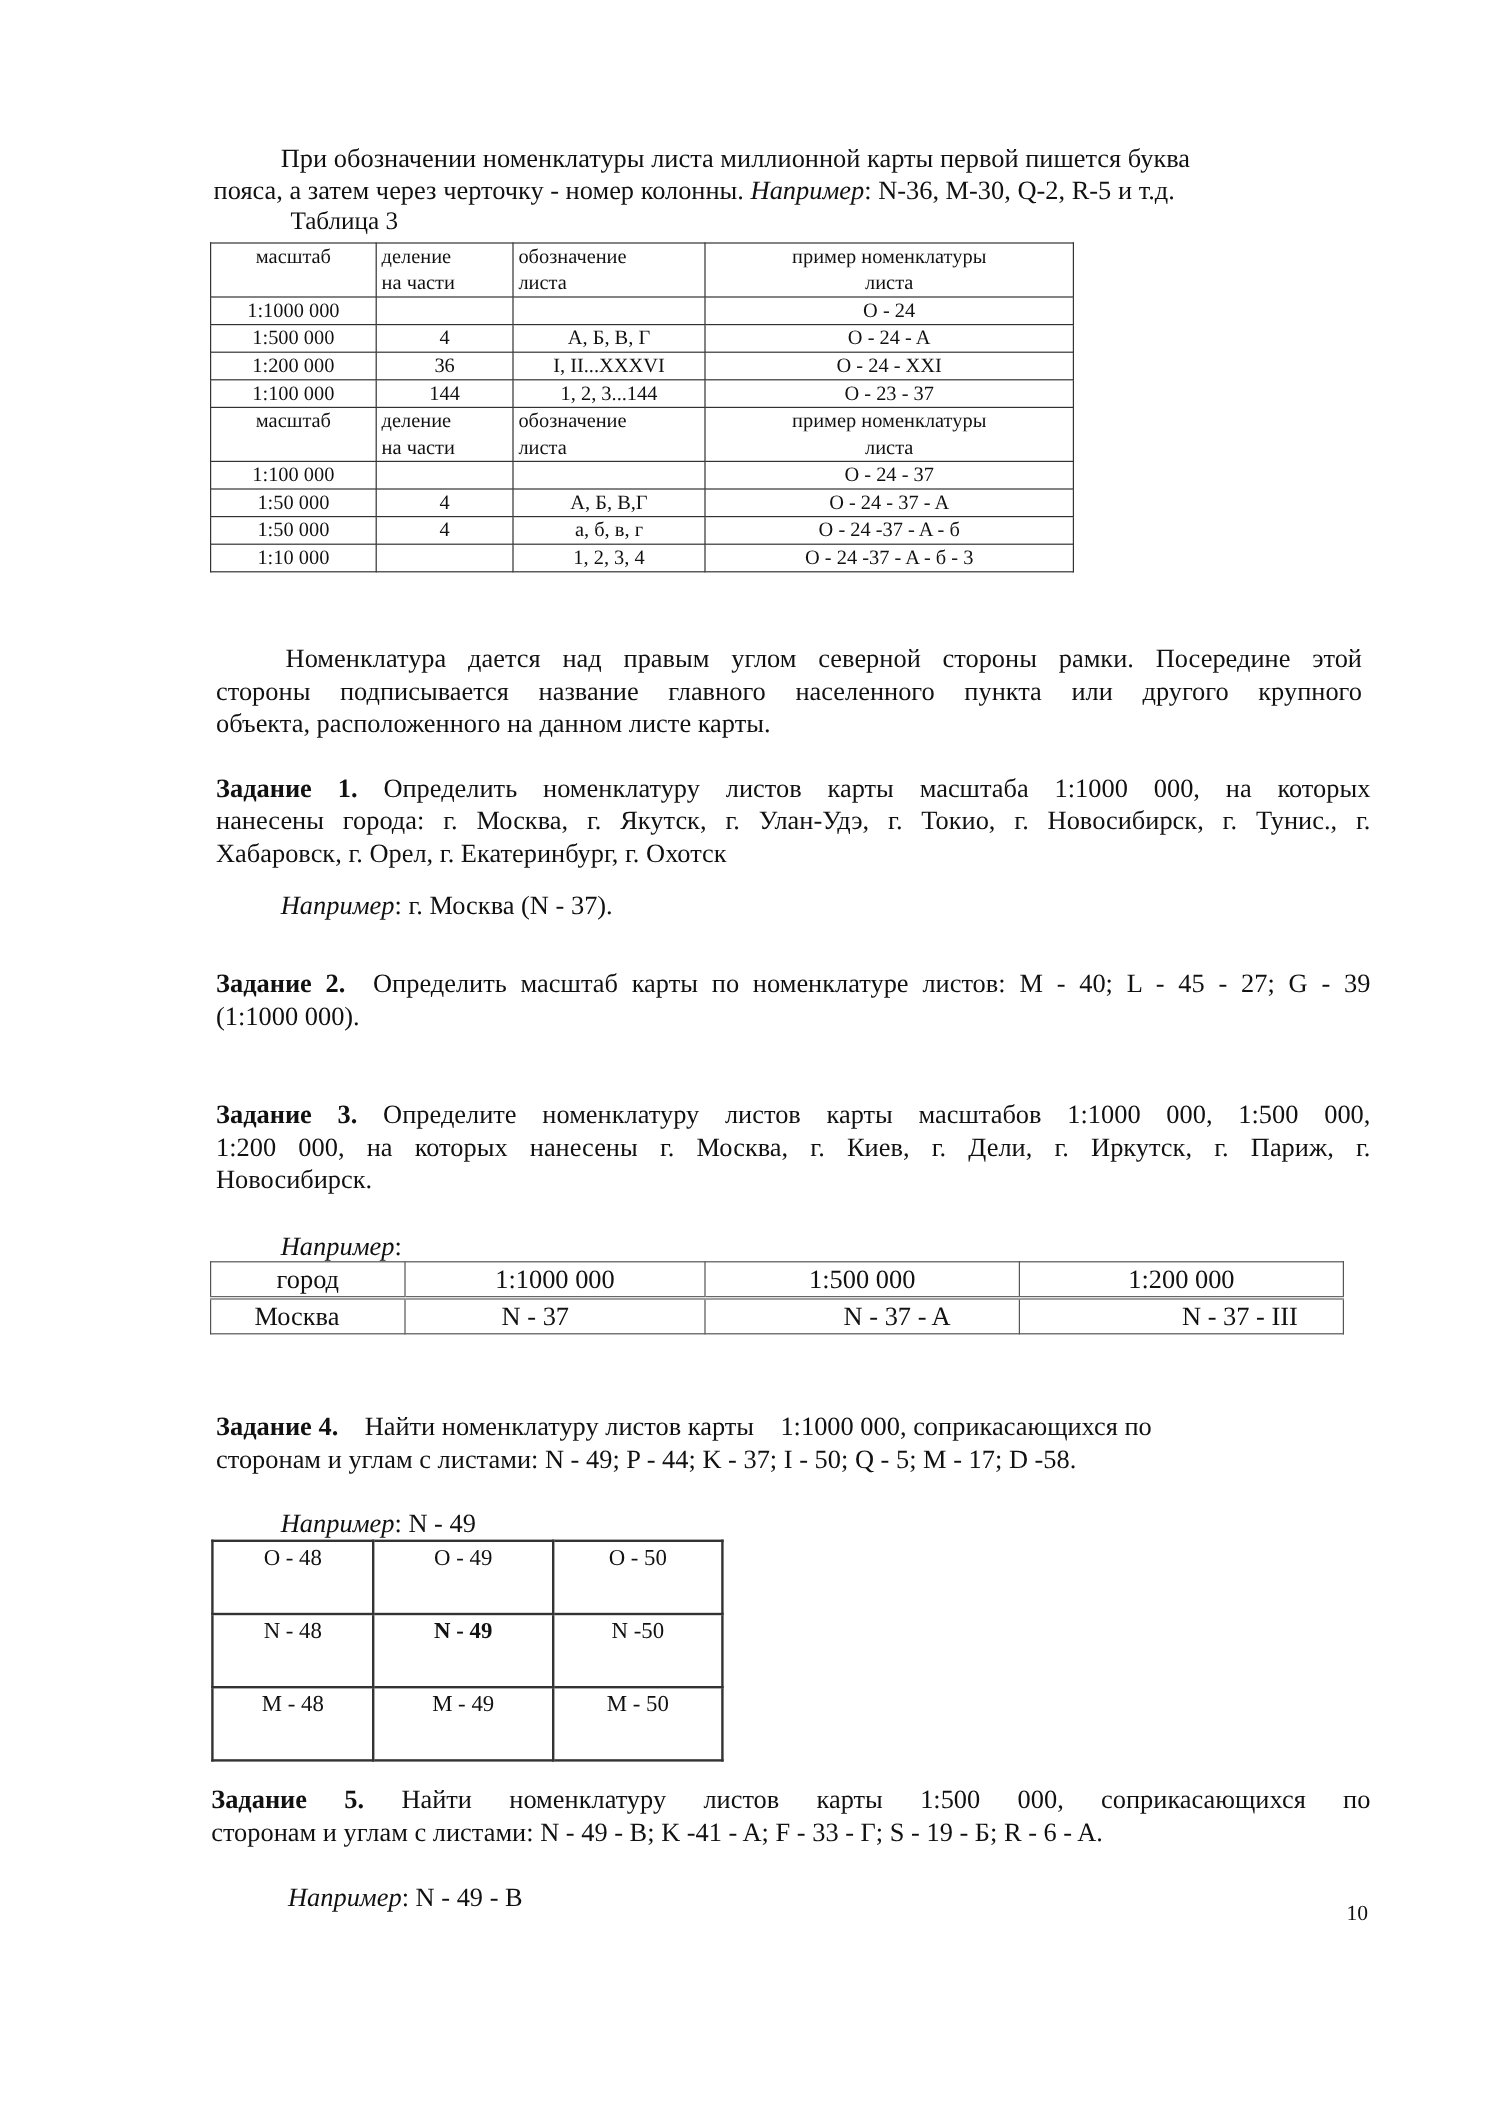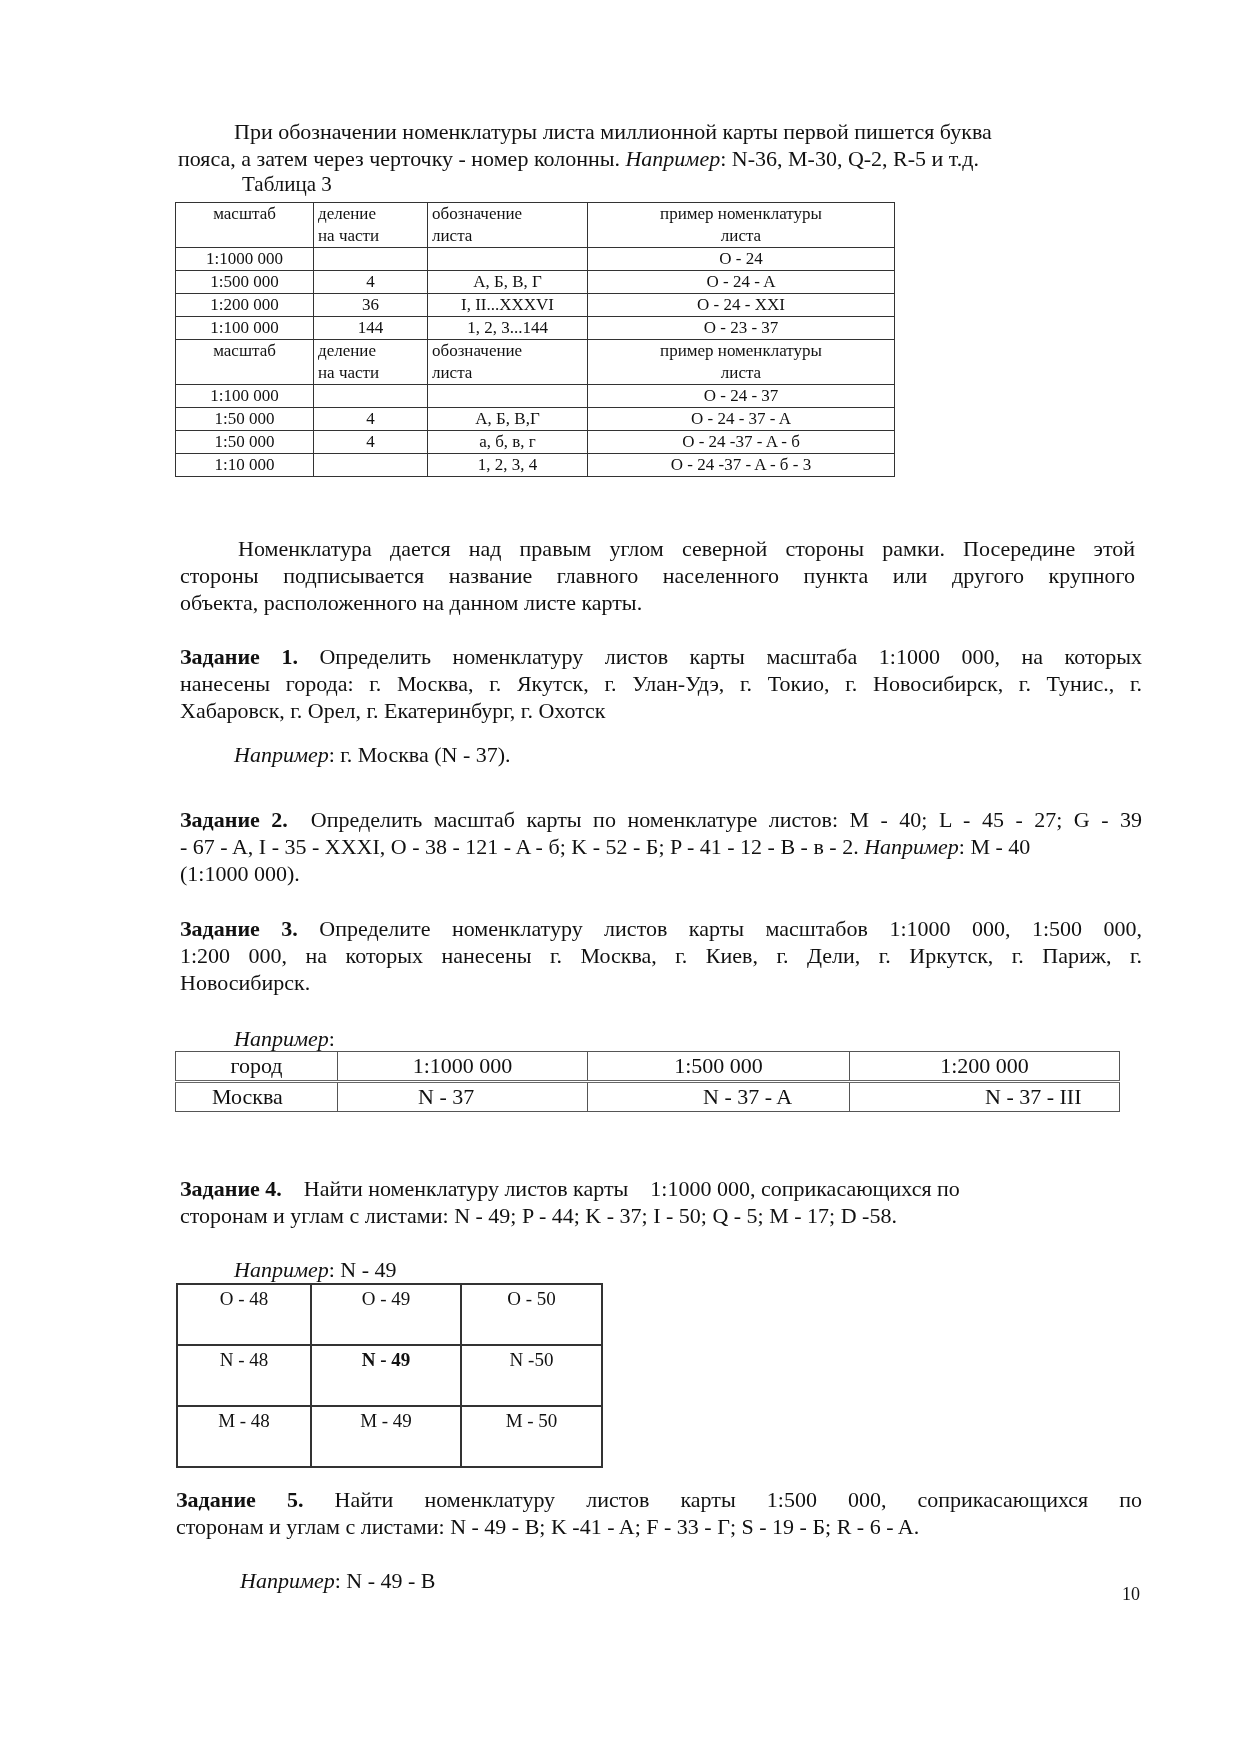--- a/index.html
+++ b/index.html
@@ -147,21 +147,20 @@
   <div style="text-align:justify; text-align-last:justify;"><span class="bold">Задание 1.</span><span> Определить номенклатуру листов карты масштаба 1:1000 000, на которых</span></div>
   <div style="text-align:justify; text-align-last:justify;">нанесены города: г. Москва, г. Якутск, г. Улан-Удэ, г. Токио, г. Новосибирск, г. Тунис., г.</div>
   <div>Хабаровск, г. Орел, г. Екатеринбург, г. Охотск</div>
 </div>
 <div class="abs p" style="left:234px; top:741px;font-family:Liberation Serif, serif;">
   <span class="ital">Например</span><span>: г. Москва (N - 37).</span>
 </div>
 
 <div class="abs p" style="left:180px; top:806px; width:962px;">
   <div style="text-align:justify; text-align-last:justify;"><span class="bold">Задание 2.</span><span style="white-space:pre;">  Определить масштаб карты по номенклатуре листов: M - 40; L - 45 - 27; G - 39</span></div>
-  <div style="white-space:nowrap;"><span>- 67 - A, I - 35 - XXXI, O - 38 - 121 - A - б; K - 52 - Б; P - 41 - 12 - B - в - 2. </span><span class="ital">Например</span><span>: M - 40</span></div>
   <div>(1:1000 000).</div>
 </div>
 
 <div class="abs p" style="left:180px; top:915px; width:962px;">
   <div style="text-align:justify; text-align-last:justify;"><span class="bold">Задание 3.</span><span> Определите номенклатуру листов карты масштабов 1:1000 000, 1:500 000,</span></div>
   <div style="text-align:justify; text-align-last:justify;">1:200 000, на которых нанесены г. Москва, г. Киев, г. Дели, г. Иркутск, г. Париж, г.</div>
   <div>Новосибирск.</div>
 </div>
 <div class="abs p u" style="left:234px; top:1025px;">
   <span class="ital">Например</span><span>:</span>

